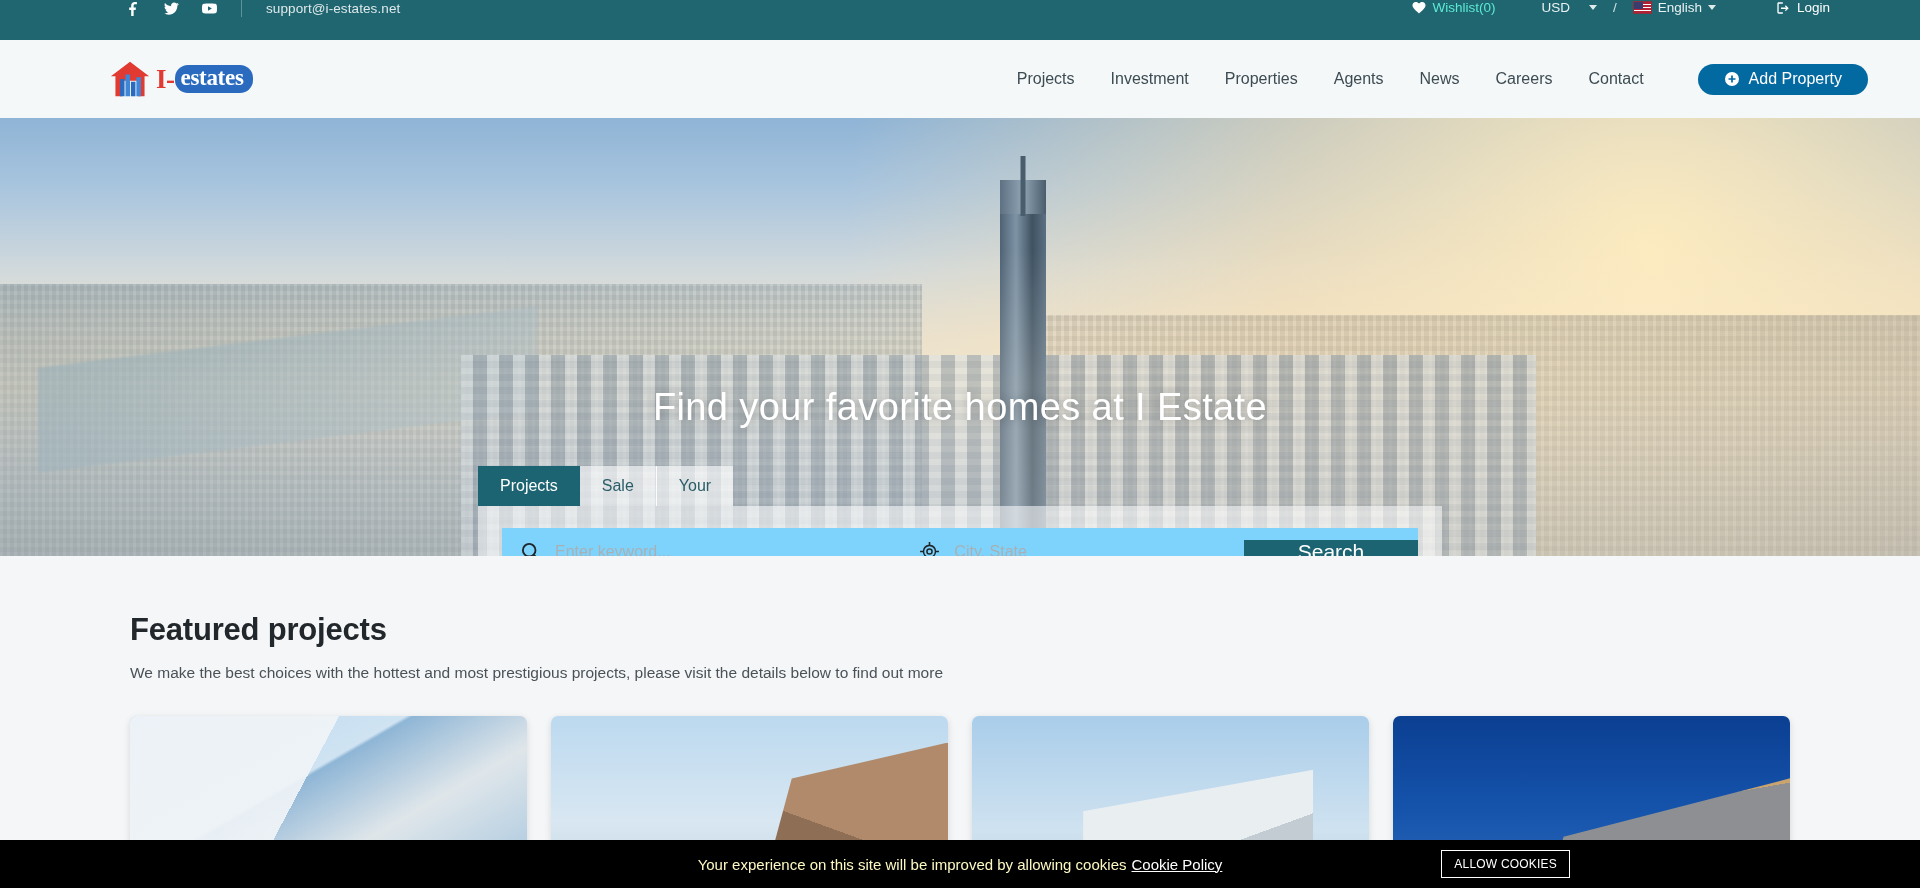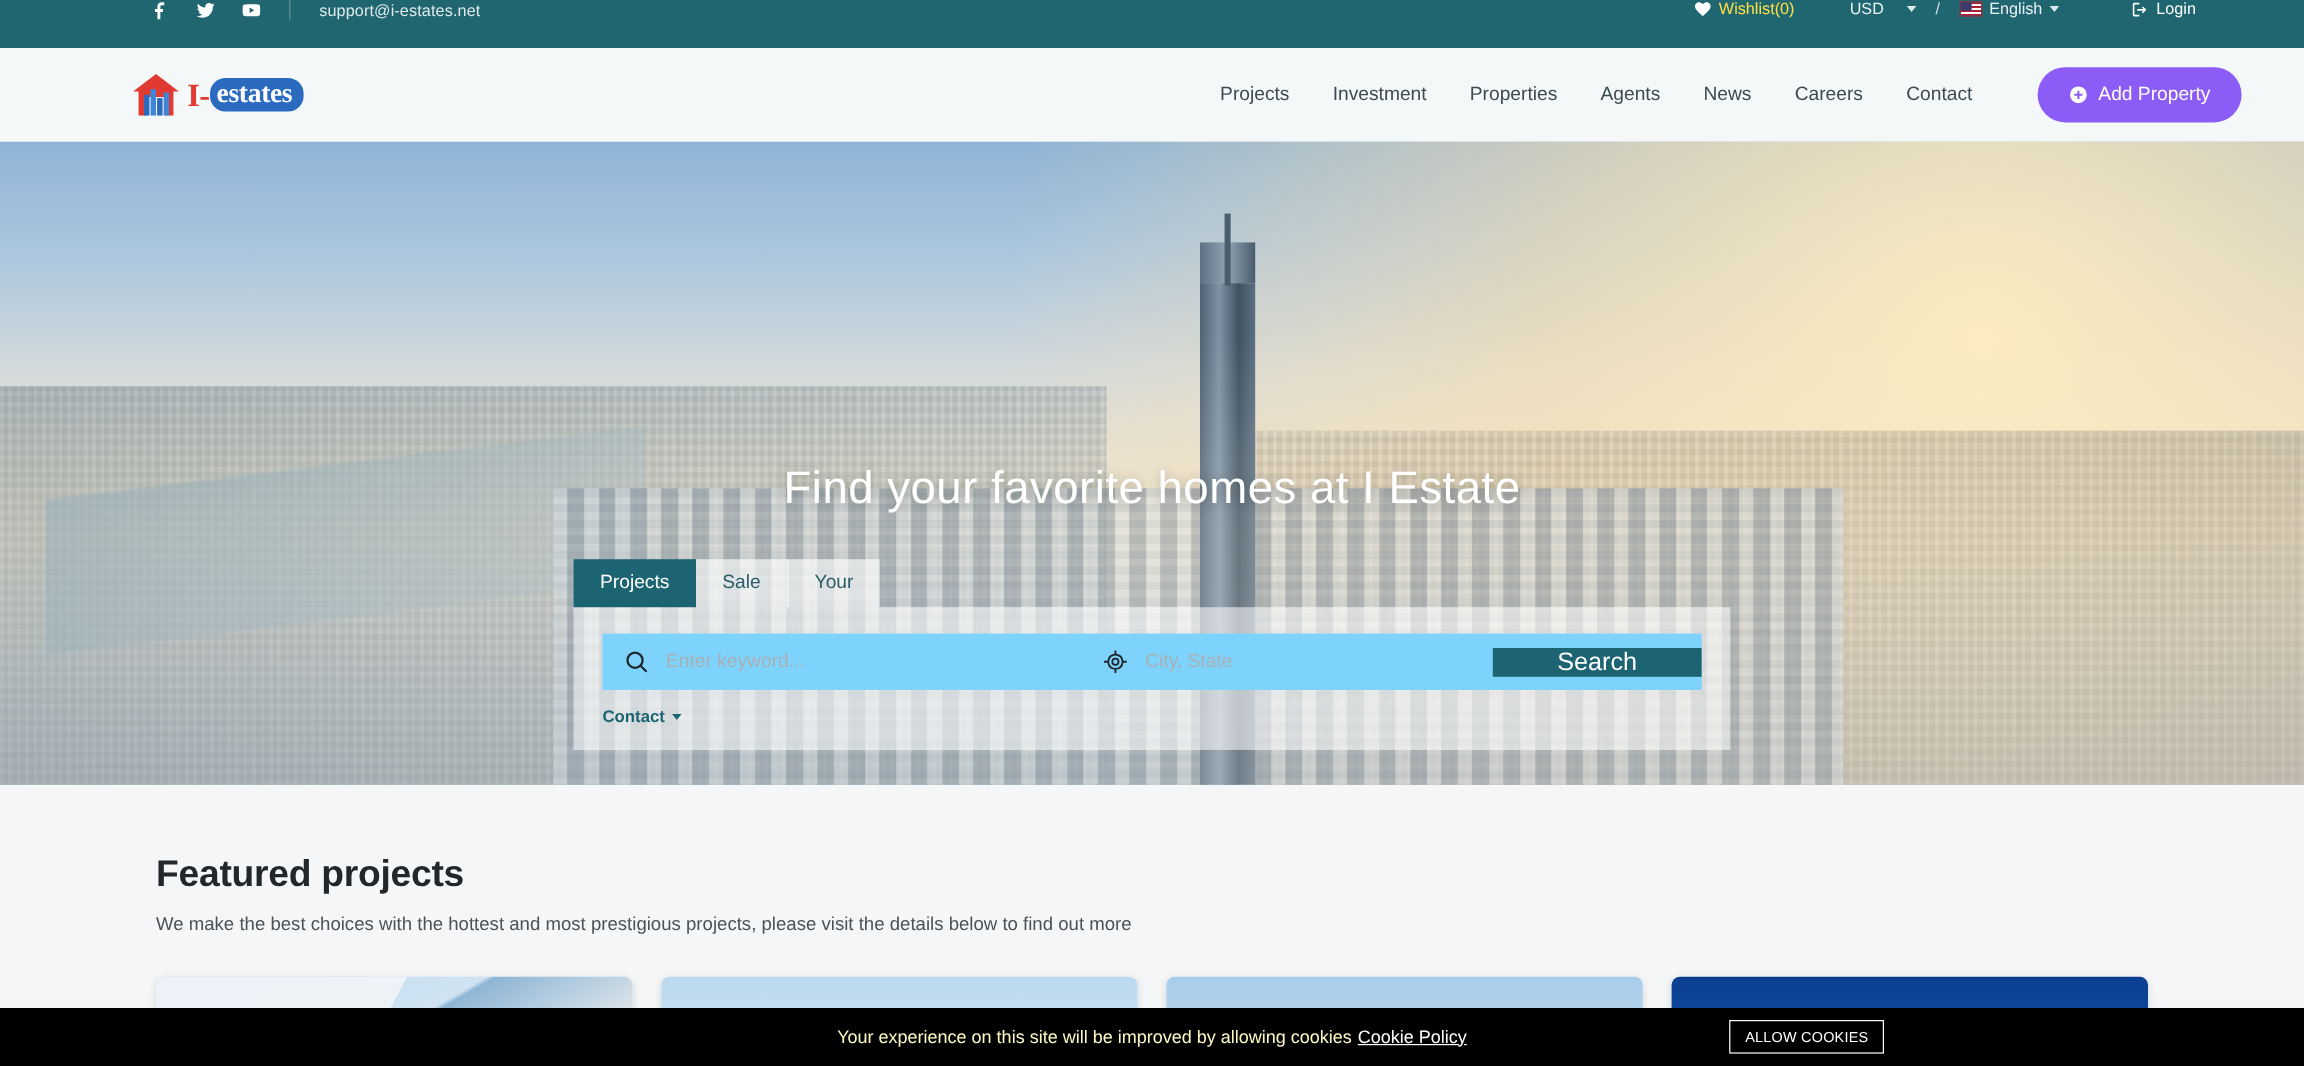--- a/index.html
+++ b/index.html
@@ -63,30 +63,30 @@
     background: #2a6bbf; color: #ffffff; border-radius: 13px;
     padding: 1px 9px 3px 6px; font-size: 23px; font-weight: 700;
     font-family: "Liberation Serif", serif; letter-spacing: -.3px; line-height: 1.05;
   }
   .nav { margin-left: auto; display: flex; align-items: center; gap: 0; }
   .nav a {
     color: #3d4b52; text-decoration: none; font-size: 16px; padding: 0 18px; white-space: nowrap;
   }
   .nav a:first-child { padding-left: 0; }
   .add-prop {
-    margin-left: 36px; background: #8b5cf6; color: #ffffff; border: none;
-    border-radius: 28px; height: 46px; padding: 0 26px;
+    margin-left: 36px; background: #0369a1; color: #ffffff; border: none;
+    border-radius: 28px; height: 31px; padding: 0 26px;
     display: inline-flex; align-items: center; gap: 9px;
     font-size: 16px; font-family: inherit; cursor: pointer; white-space: nowrap;
   }
   .add-prop svg { width: 16px; height: 16px; fill: #ffffff; }
 
   
   .hero {
-    position: relative; height: 536px; overflow: hidden;
+    position: relative; height: 438px; overflow: hidden;
     background: #cfd8de;
   }
   .hero-sky {
     position: absolute; inset: 0;
     background:
       radial-gradient(circle at 86% 30%, rgba(255,236,190,.95) 0%, rgba(255,224,170,.55) 22%, rgba(255,255,255,0) 48%),
       linear-gradient(180deg,#8fb4d6 0%, #a9c5de 16%, #cfd8dc 34%, #e8dfcb 50%, #efe2c6 62%, #d9d5cc 74%, #b9bfc0 86%, #9aa3a5 100%);
   }
   .hero-cityL {
     position: absolute; left: 0; bottom: 0; width: 48%; height: 62%;
@@ -249,21 +249,21 @@
         <svg viewBox="0 0 24 24">
             <path d="M23.5 6.5a3 3 0 0 0-2.1-2.1C19.5 3.9 12 3.9 12 3.9s-7.5 0-9.4.5A3 3 0 0 0 .5 6.5C0 8.4 0 12 0 12s0 3.6.5 5.5a3 3 0 0 0 2.1 2.1c1.9.5 9.4.5 9.4.5s7.5 0 9.4-.5a3 3 0 0 0 2.1-2.1c.5-1.9.5-5.5.5-5.5s0-3.6-.5-5.5zM9.6 15.6V8.4l6.2 3.6-6.2 3.6z"></path>
           </svg>
       </a>
     </div>
     <span class="vdivider"></span>
     <span class="email">support@i-estates.net</span>
   </div>
 
   <div class="topbar-right">
-    <a href="#" class="wishlist" style="text-decoration:none;color:#fde047;">
+    <a href="#" class="wishlist" style="text-decoration:none;color:#5eead4;">
       <svg class="heart" viewBox="0 0 24 22">
           <path d="M12 21.3l-1.7-1.6C4.3 14.2.8 11 .8 7.1.8 3.9 3.3 1.4 6.5 1.4c1.8 0 3.5.8 4.6 2.2h1.8c1.1-1.4 2.8-2.2 4.6-2.2 3.2 0 5.7 2.5 5.7 5.7 0 3.9-3.5 7.1-9.5 12.6L12 21.3z"></path>
         </svg>
       <span>Wishlist(0)</span>
     </a>
     <span class="cur-sel">
       <span>USD</span>
       <i class="caret"></i>
     </span>
     <span class="slash">/</span>

